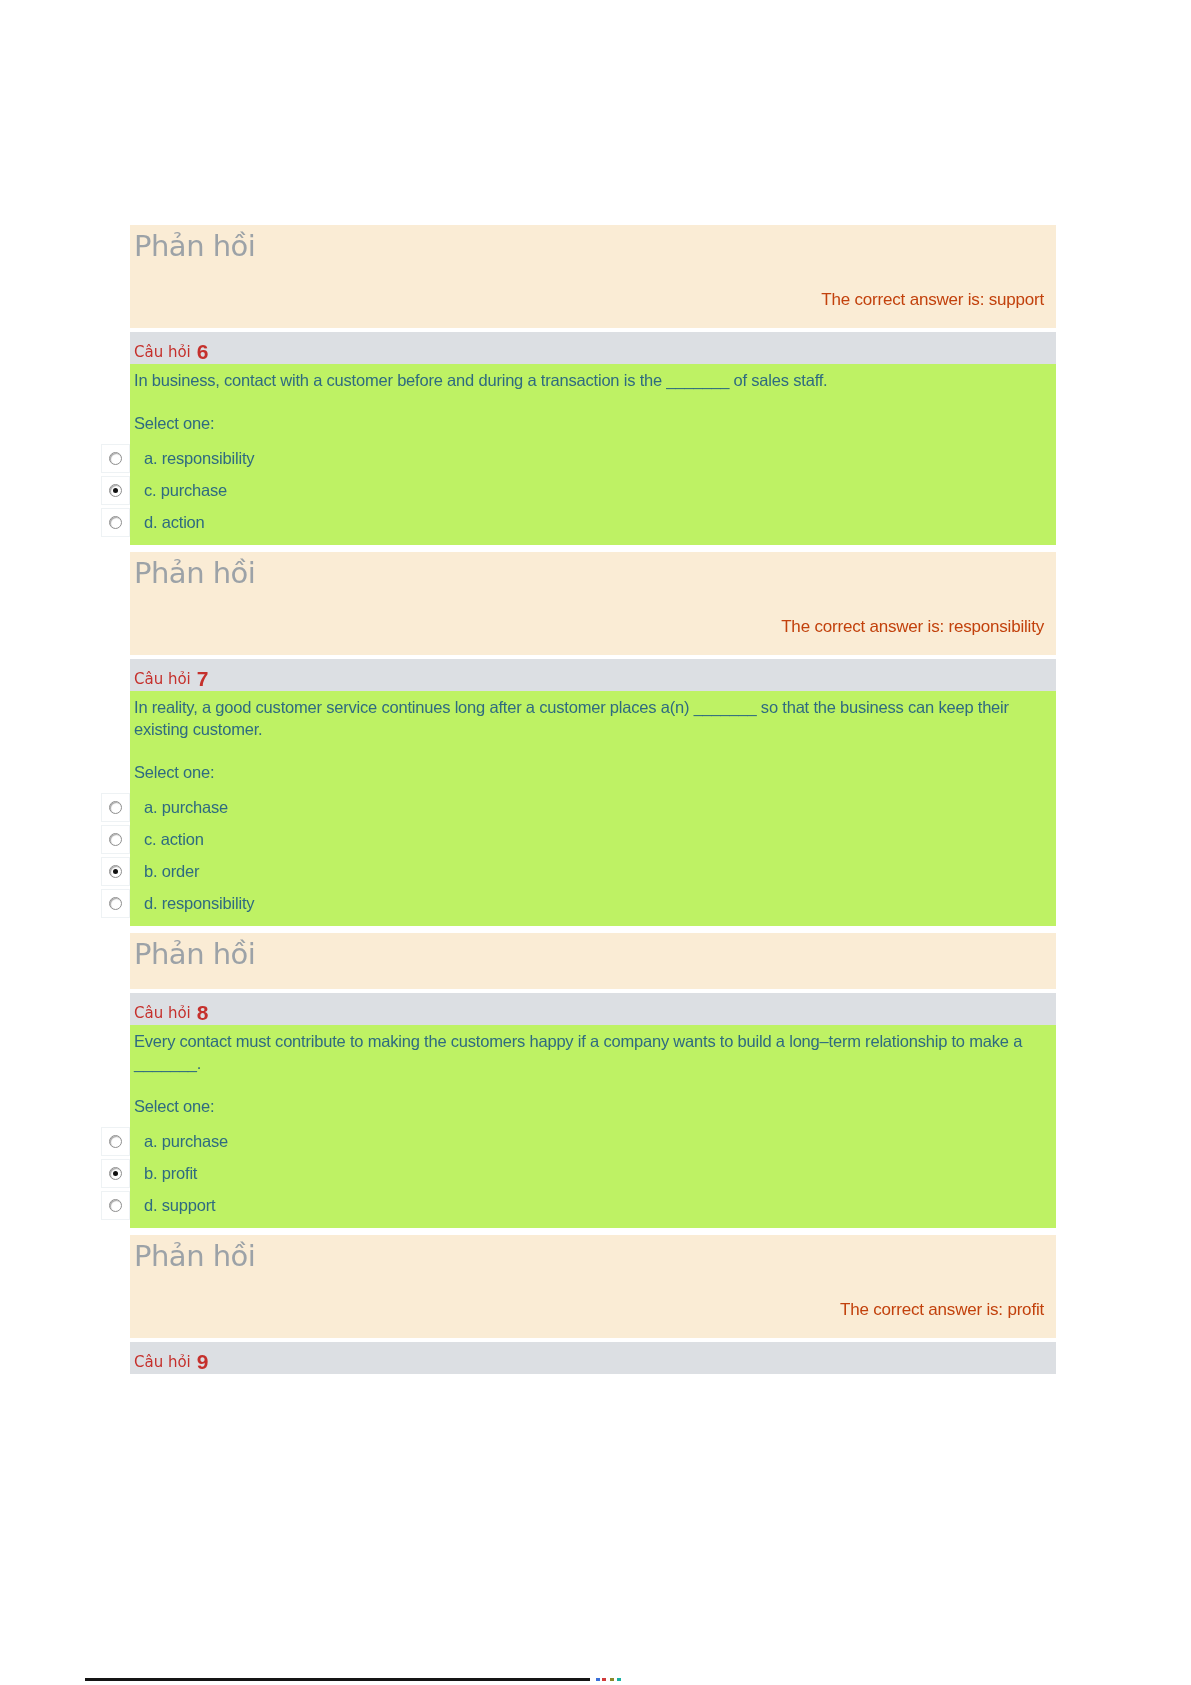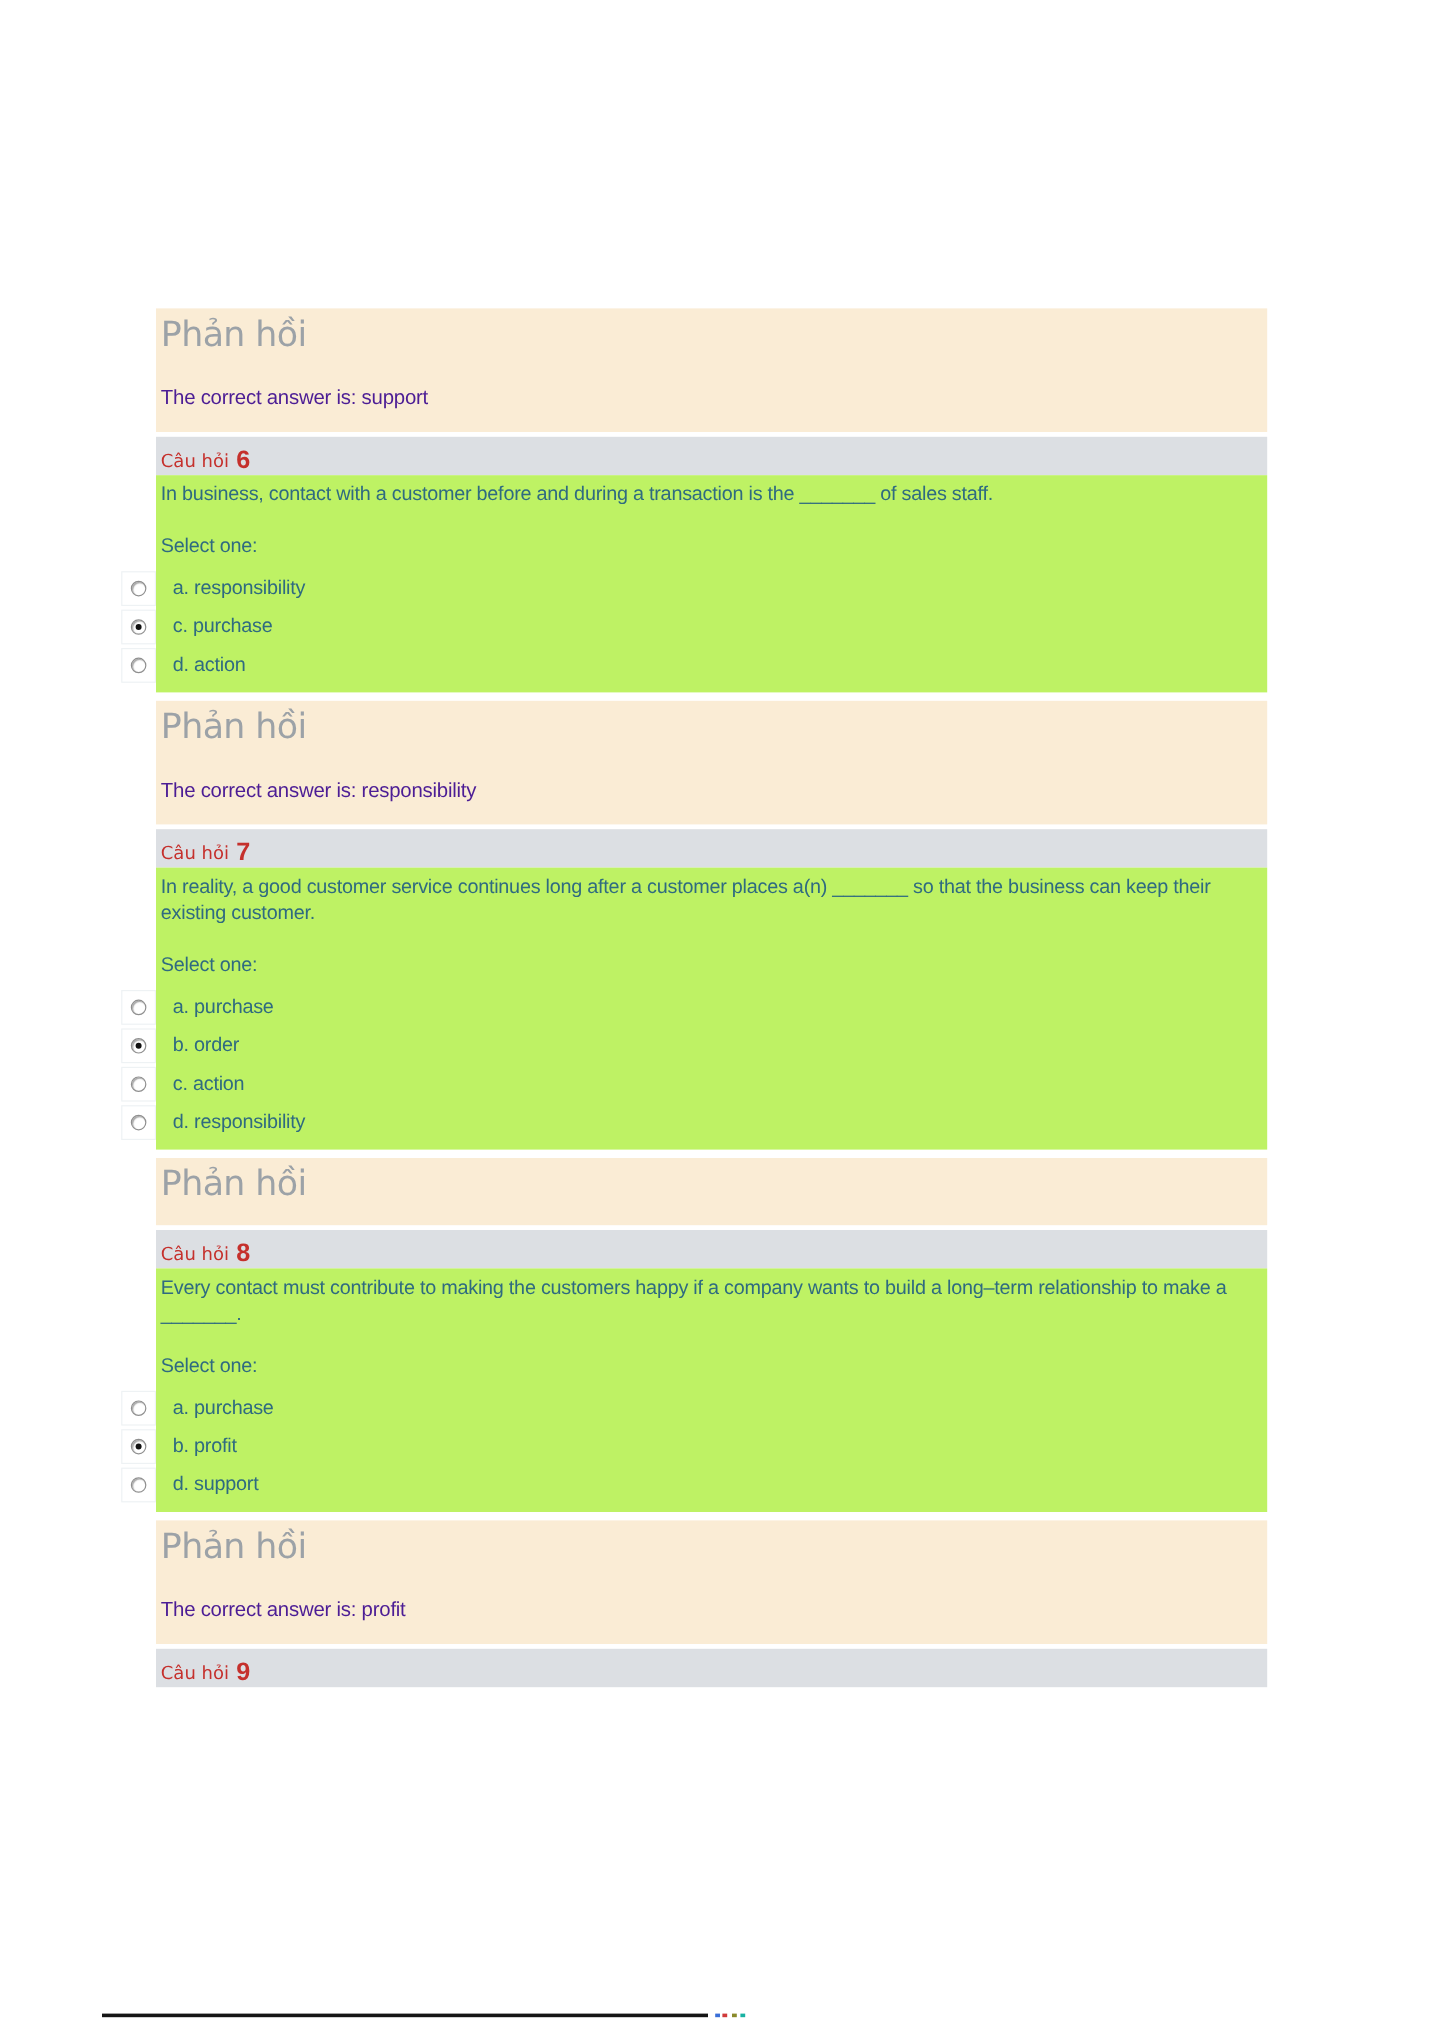--- a/index.html
+++ b/index.html
@@ -7,41 +7,41 @@
     width:1191px;height:1685px;
     background:#ffffff;
     position:relative;
     font-family:"Liberation Sans","DejaVu Sans",sans-serif;
     overflow:hidden;
   }
   .main-col{
     position:absolute;
     left:130px;top:225px;
     width:926px;
-    margin-top:32px;
   }
   
   .feedback{
     background:#faecd5;
     padding:4px 12px 18px 4px;
     margin-bottom:4px;
   }
   .feedback h2{
     margin:0;
     font-size:29px;
     font-weight:400;
     color:#9ca2a7;
     font-family:"DejaVu Sans","Liberation Sans",sans-serif;
     letter-spacing:-0.5px;
   }
   .feedback .answer{
     margin:27px 0 0 0;
     font-size:17px;
-    color:#4c1d95;
+    color:#c2410c;
     letter-spacing:-0.2px;
+    text-align:right;
   }
   
   .qheader{
     background:#dcdfe3;
     height:32px;
     padding-left:4px;
     display:flex;
     align-items:flex-end;
     margin-bottom:0;
   }
@@ -174,31 +174,31 @@
   </div>
   <div class="qbody">
     <p class="qtext">In reality, a good customer service continues long after a customer places a(n) _______ so that the business can keep their existing customer.</p>
     <p class="prompt">Select one:</p>
     <div class="opt">
       <span class="radio-cell">
           <span class="radio"></span>
         </span>
       <span class="olabel">a. purchase</span>
     </div>
+    <div class="opt">
+      <span class="radio-cell">
+          <span class="radio"></span>
+        </span>
+      <span class="olabel">c. action</span>
+    </div>
     <div class="opt checked">
       <span class="radio-cell">
           <span class="radio"></span>
         </span>
       <span class="olabel">b. order</span>
-    </div>
-    <div class="opt">
-      <span class="radio-cell">
-          <span class="radio"></span>
-        </span>
-      <span class="olabel">c. action</span>
     </div>
     <div class="opt">
       <span class="radio-cell">
           <span class="radio"></span>
         </span>
       <span class="olabel">d. responsibility</span>
     </div>
   </div>
   <div class="feedback">
     <h2>Phản hồi</h2>

